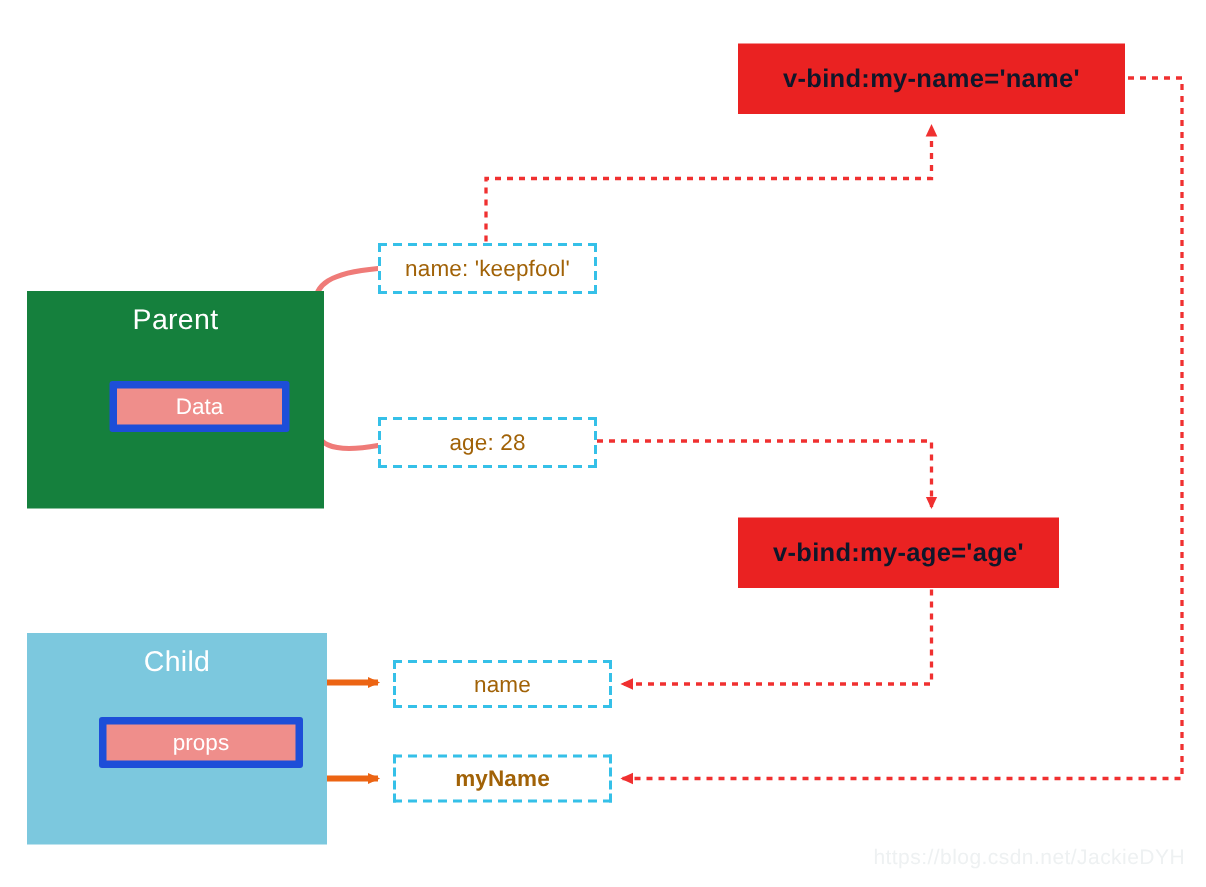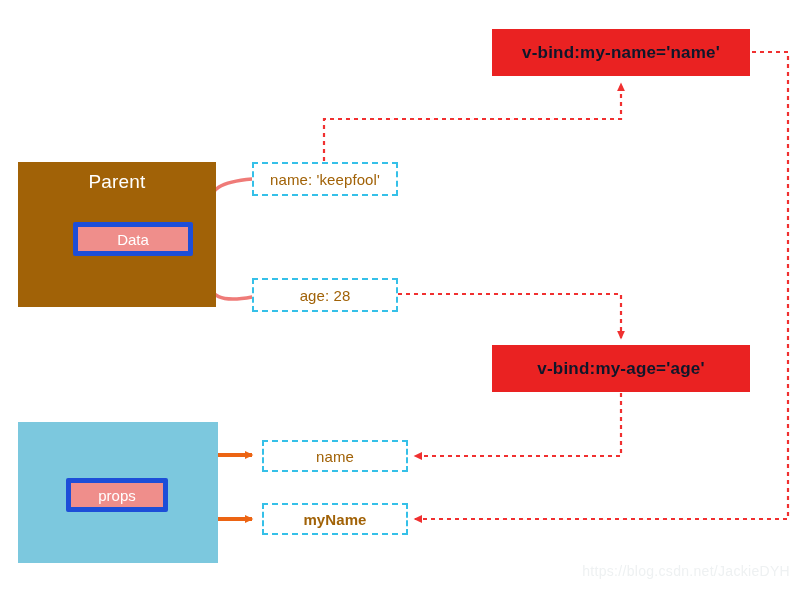--- a/index.html
+++ b/index.html
@@ -18,21 +18,21 @@
     color:#ffffff;
   }
   .panel .panel-title{
     position:absolute;
     left:0;right:0;top:9px;
     text-align:center;
     font-size:19px;
     letter-spacing:.2px;
     color:#ffffff;
   }
-  .panel-parent{background:#a16207;}
+  .panel-parent{background:#15803d;margin-top:32px;}
   .panel-child{background:#7cc8de;}
 
   .chip{
     position:absolute;
     box-sizing:border-box;
     background:#ef8e8b;
     border:5px solid #1d4ed8;
     border-radius:2px;
     color:#ffffff;
     font-size:15px;
@@ -132,26 +132,27 @@
   <div class="dbox" style="left:252px;top:162px;width:146px;height:34px;">
     <span>name: 'keepfool'</span>
   </div>
   <div class="dbox" style="left:252px;top:278px;width:146px;height:34px;">
     <span>age: 28</span>
   </div>
 
   <div class="redbox" style="left:492px;top:29px;width:258px;height:47px;">
     <span>v-bind:my-name='name'</span>
   </div>
-  <div class="redbox" style="left:492px;top:345px;width:258px;height:47px;">
+  <div class="redbox" style="left:492px;top:345px;width:214px;height:47px;">
     <span>v-bind:my-age='age'</span>
   </div>
 
   <div class="panel panel-child" style="left:18px;top:422px;width:200px;height:141px;">
-    <div class="chip" style="left:48px;top:56px;width:102px;height:34px;">
+    <div class="panel-title">Child</div>
+    <div class="chip" style="left:48px;top:56px;width:136px;height:34px;">
       <span>props</span>
     </div>
   </div>
 
   <div class="dbox" style="left:262px;top:440px;width:146px;height:32px;">
     <span>name</span>
   </div>
   <div class="dbox" style="left:262px;top:503px;width:146px;height:32px;font-weight:bold;">
     <span>myName</span>
   </div>

